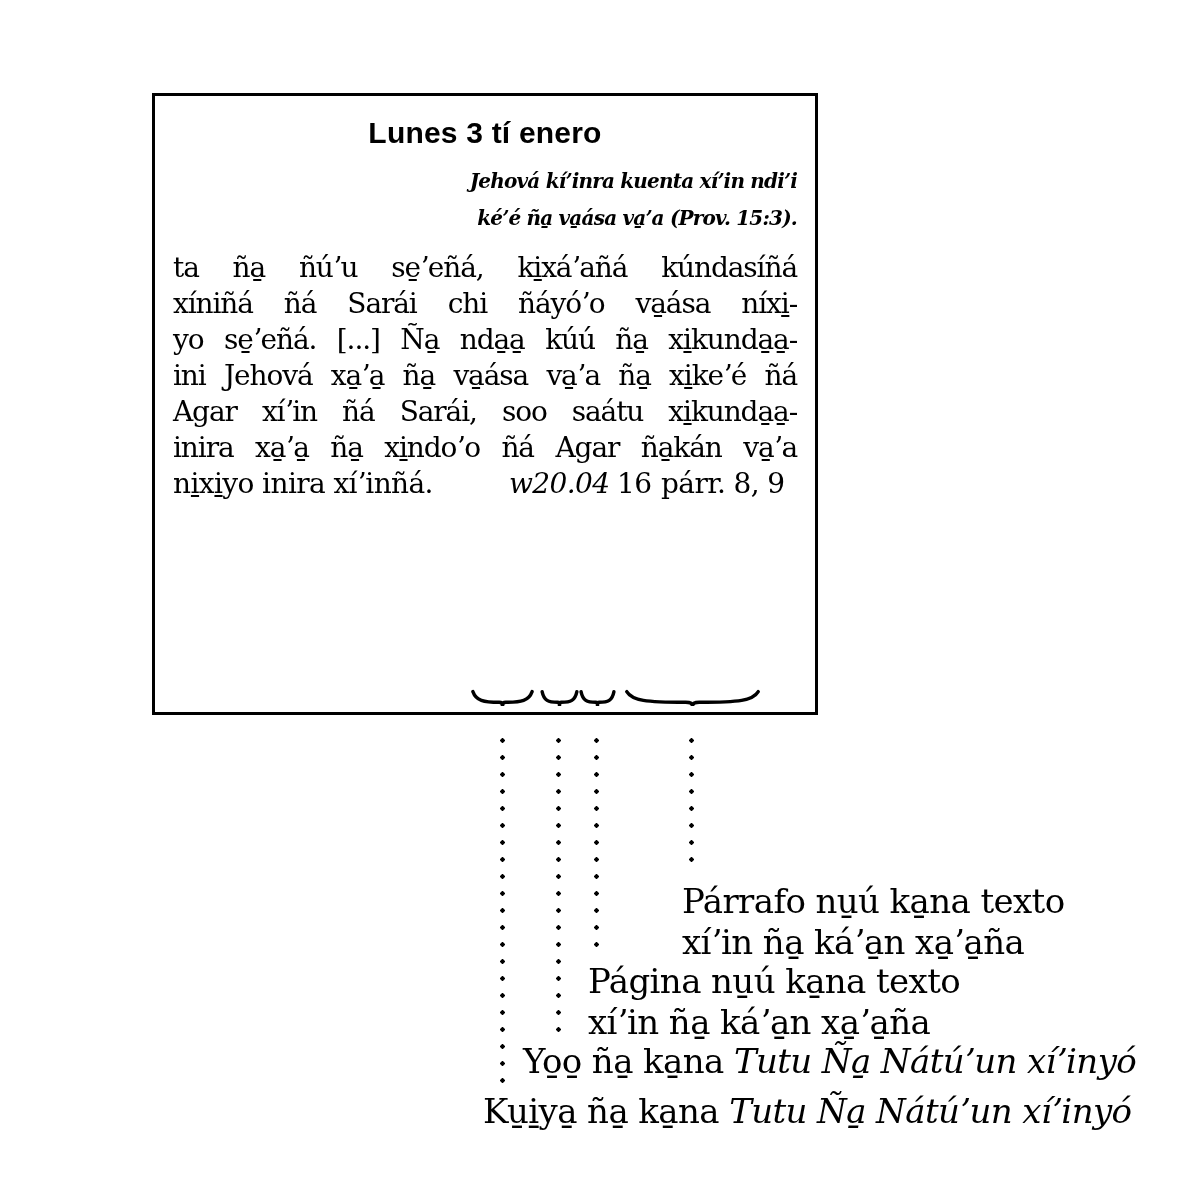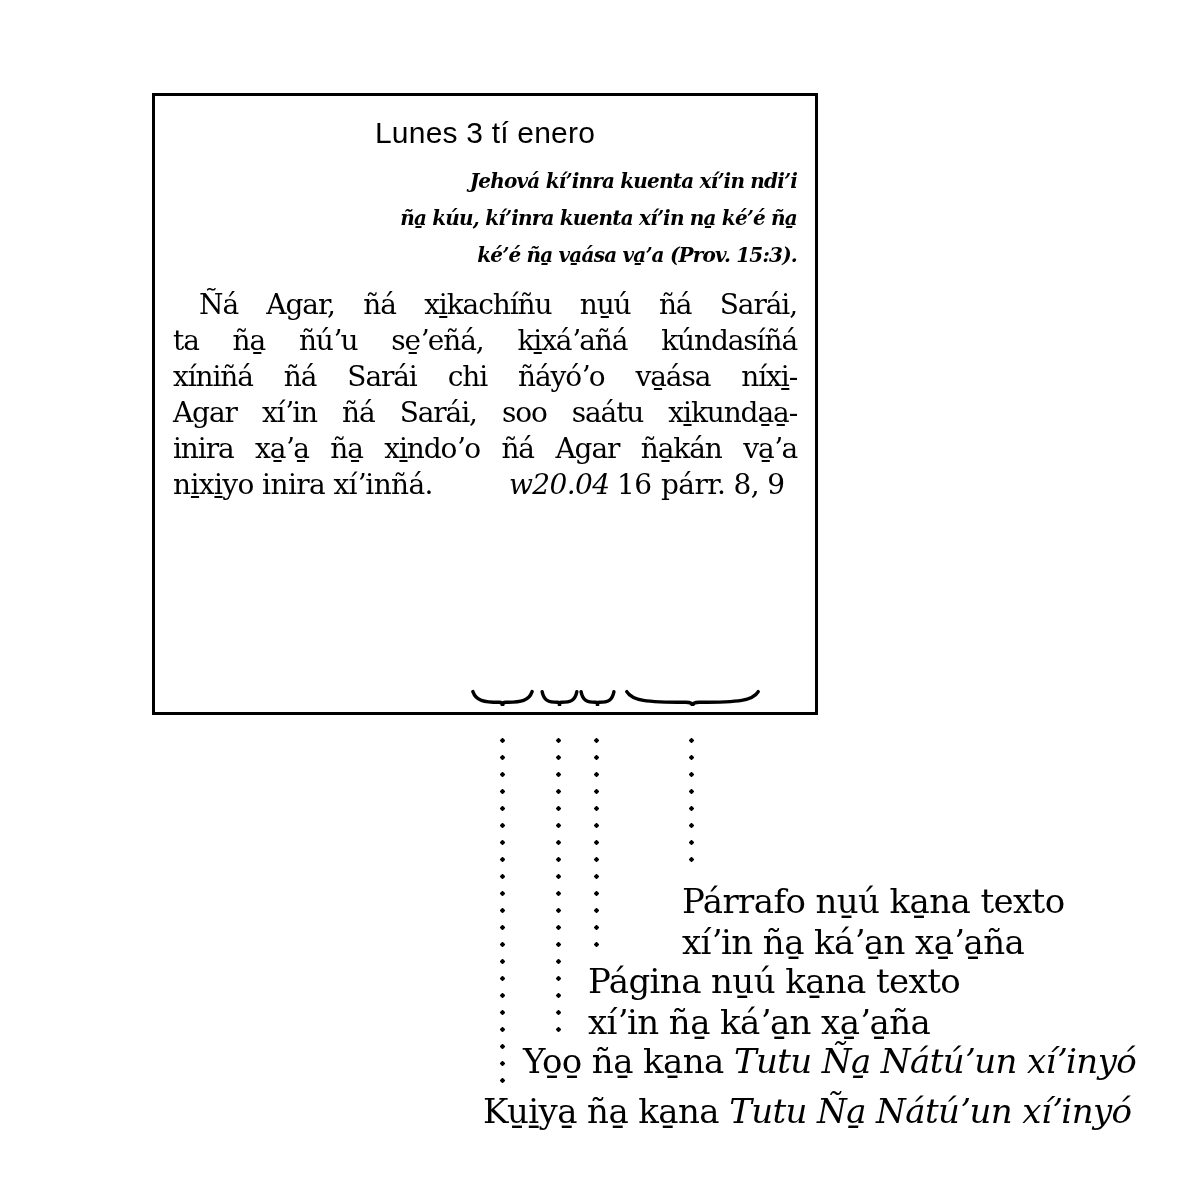--- a/index.html
+++ b/index.html
@@ -26,21 +26,21 @@
     height: 622px;
     box-sizing: border-box;
     border: 3px solid #000;
     padding: 14px 18px 0 18px;
     overflow: hidden;
   }
   .box-title {
     margin: 6px 0 0 0;
     text-align: center;
     font-family: "Liberation Sans", sans-serif;
-    font-weight: 400;
+    font-weight: 700;
     font-size: 30px;
     line-height: 34px;
     letter-spacing: 0.2px;
   }
   .scripture {
     margin-top: 13px;
     text-align: right;
     font-weight: bold;
     font-style: italic;
     font-size: 20px;
@@ -108,28 +108,28 @@
 </head>
 <body>
 
 <div class="page">
 
   <section class="daily-box">
     <h1 class="box-title">Lunes 3 tí enero</h1>
 
     <div class="scripture">
       <div>Jehová kíʼinra kuenta xíʼin ndiʼi</div>
-      <div>ña̱ kúu, kíʼinra kuenta xíʼin na̱ kéʼé ña̱</div>
       <div>kéʼé ña̱ va̱ása va̱ʼa (Prov. 15:3).</div>
     </div>
 
     <div class="comment">
-      <div class="bline first">Ñá Agar, ñá xi̱kachíñu nu̱ú ñá Sarái,</div>
       <div class="bline">ta ña̱ ñúʼu se̱ʼeñá, ki̱xáʼañá kúndasíñá</div>
       <div class="bline">xíniñá ñá Sarái chi ñáyóʼo va̱ása níxi̱-</div>
+      <div class="bline">yo se̱ʼeñá. [...] Ña̱ nda̱a̱ kúú ña̱ xi̱kunda̱a̱-</div>
+      <div class="bline">ini Jehová xa̱ʼa̱ ña̱ va̱ása va̱ʼa ña̱ xi̱keʼé ñá</div>
       <div class="bline">Agar xíʼin ñá Sarái, soo saátu xi̱kunda̱a̱-</div>
       <div class="bline">inira xa̱ʼa̱ ña̱ xi̱ndoʼo ñá Agar ña̱kán va̱ʼa</div>
       <div class="bline last">
         <span>ni̱xi̱yo inira xíʼinñá.</span>
         <span class="cite-abs cite-group"><span class="cite-it">w20</span><span class="cite-it">.</span><span class="cite-it">04</span></span>
         <span class="cite-abs cite-page-pos">16</span>
         <span class="cite-abs cite-para-pos">párr. 8, 9</span>
       </div>
     </div>
   </section>

